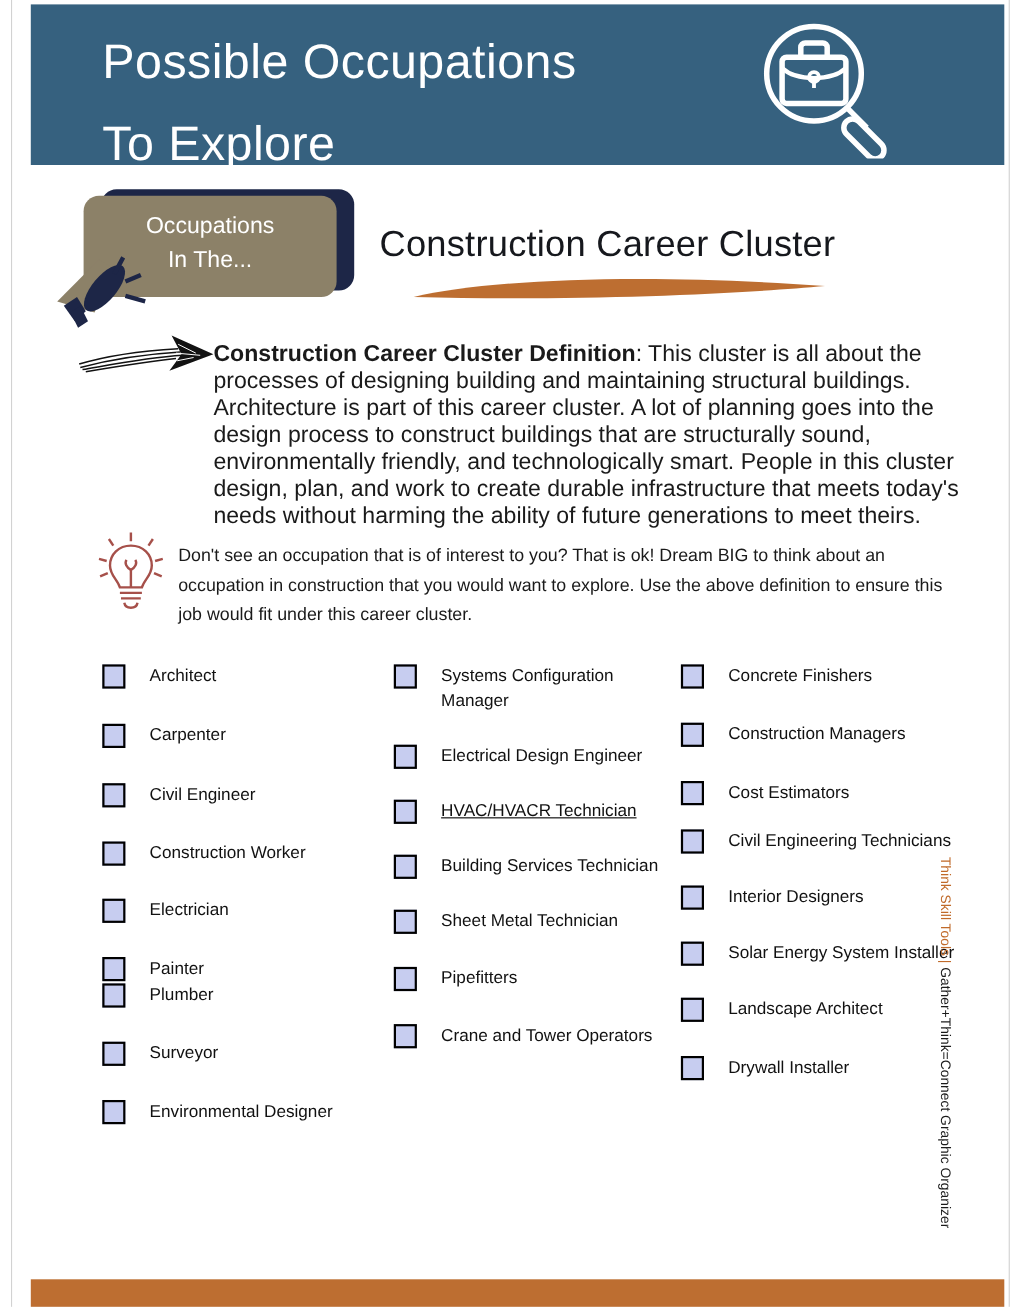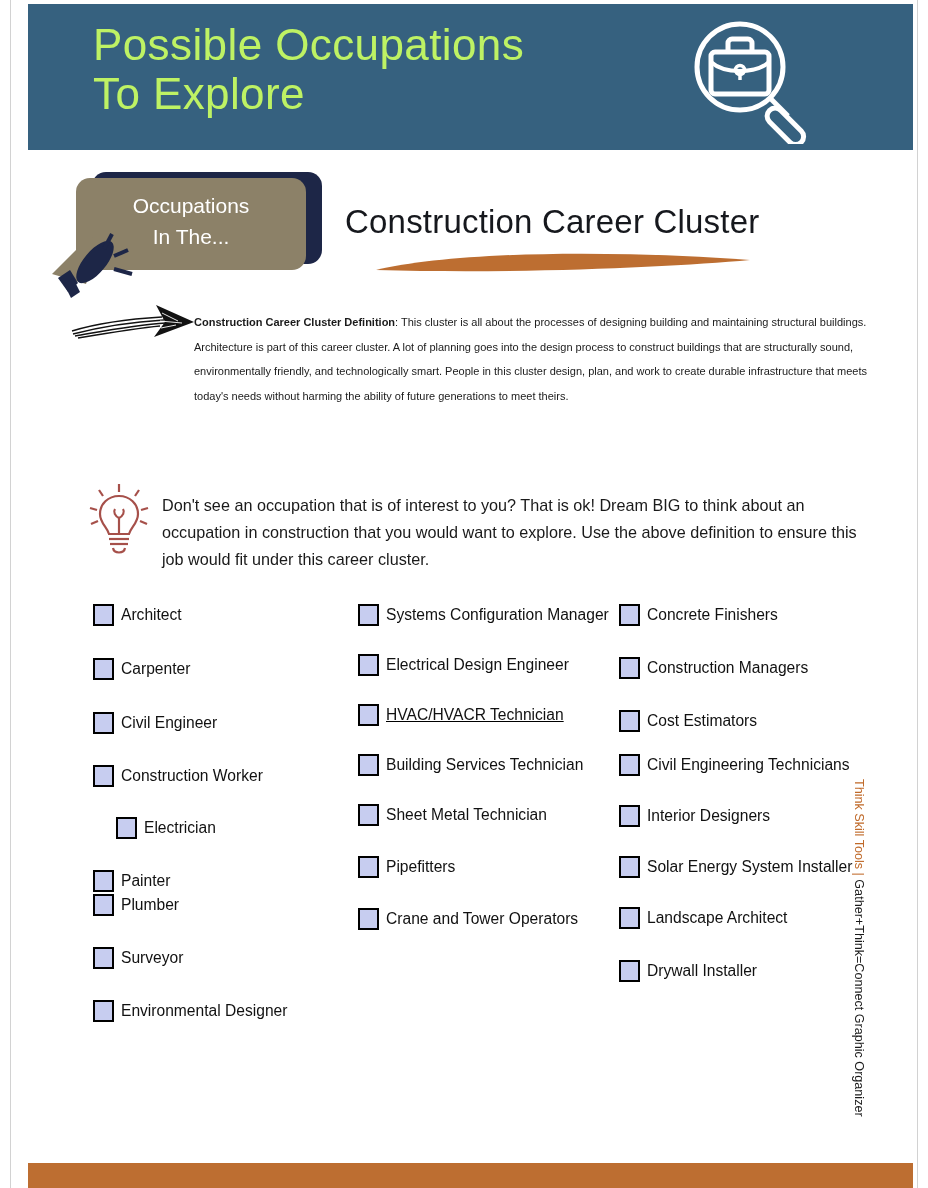--- a/index.html
+++ b/index.html
@@ -40,23 +40,23 @@
   #header-banner {
     position: absolute;
     left: 28px; top: 4px;
     width: 885px; height: 146px;
     background: #36617f;
   }
   #header-title {
     position: absolute;
     left: 65px; top: 16px;
     width: 560px;
-    color: #bef264;
+    color: #ffffff;
     font-size: 44px;
-    line-height: 49px;
+    line-height: 74px;
     font-weight: 400;
     letter-spacing: 0.4px;
     white-space: pre-line;
   }
   #header-icon {
     position: absolute;
     left: 650px; top: 8px;
     width: 150px; height: 132px;
   }
 
@@ -107,21 +107,21 @@
   
   #arrow-icon {
     position: absolute;
     left: 70px; top: 303px;
     width: 128px; height: 44px;
   }
   #definition-text {
     position: absolute;
     left: 194px; top: 310px;
     width: 690px;
-    font-size: 11px;
+    font-size: 21px;
     line-height: 24.5px;
     color: #1a1a1a;
   }
   #definition-text b {
     font-weight: 700;
   }
 
   
   #bulb-icon {
     position: absolute;
@@ -147,21 +147,21 @@
     position: absolute;
     top: 0;
   }
   #col-1 { left: 93px;  width: 236px; }
   #col-2 { left: 358px; width: 262px; }
   #col-3 { left: 619px; width: 250px; }
 
   .check-item {
     display: flex;
     align-items: flex-start;
-    gap: 7px;
+    gap: 22px;
   }
   .checkbox {
     flex: 0 0 auto;
     width: 21px;
     height: 22px;
     background: #c7cdf0;
     border: 2px solid #000000;
     box-sizing: border-box;
     margin-top: 2px;
   }
@@ -299,21 +299,21 @@
           <div class="check-label">Carpenter</div>
         </div>
         <div class="check-item" style="margin-bottom: 29px;">
           <div class="checkbox"></div>
           <div class="check-label">Civil Engineer</div>
         </div>
         <div class="check-item" style="margin-bottom: 28px;">
           <div class="checkbox"></div>
           <div class="check-label">Construction Worker</div>
         </div>
-        <div class="check-item" style="margin-bottom: 29px; margin-left: 23px;">
+        <div class="check-item" style="margin-bottom: 29px;">
           <div class="checkbox"></div>
           <div class="check-label">Electrician</div>
         </div>
         <div class="check-item" style="">
           <div class="checkbox"></div>
           <div class="check-label">Painter</div>
         </div>
         <div class="check-item" style="margin-bottom: 29px;">
           <div class="checkbox"></div>
           <div class="check-label">Plumber</div>

